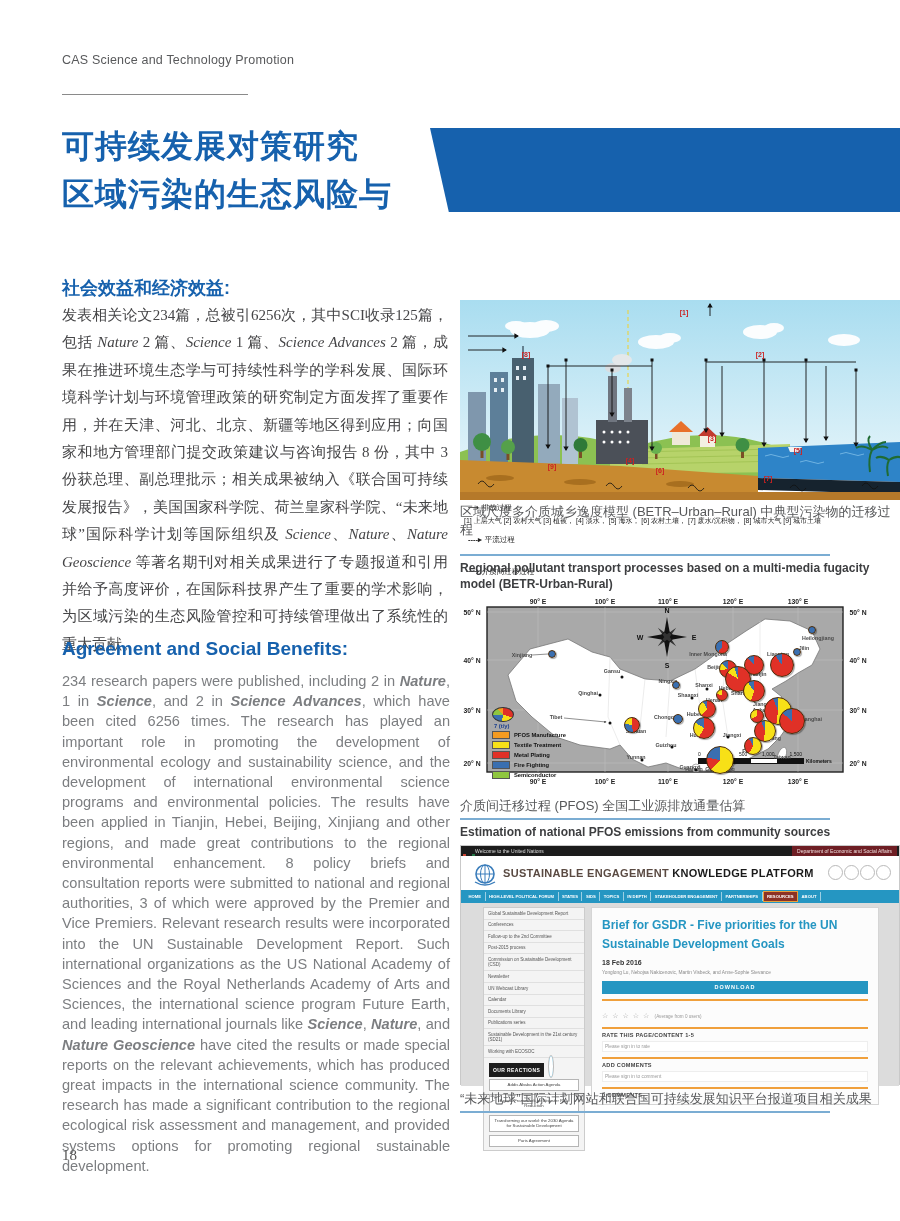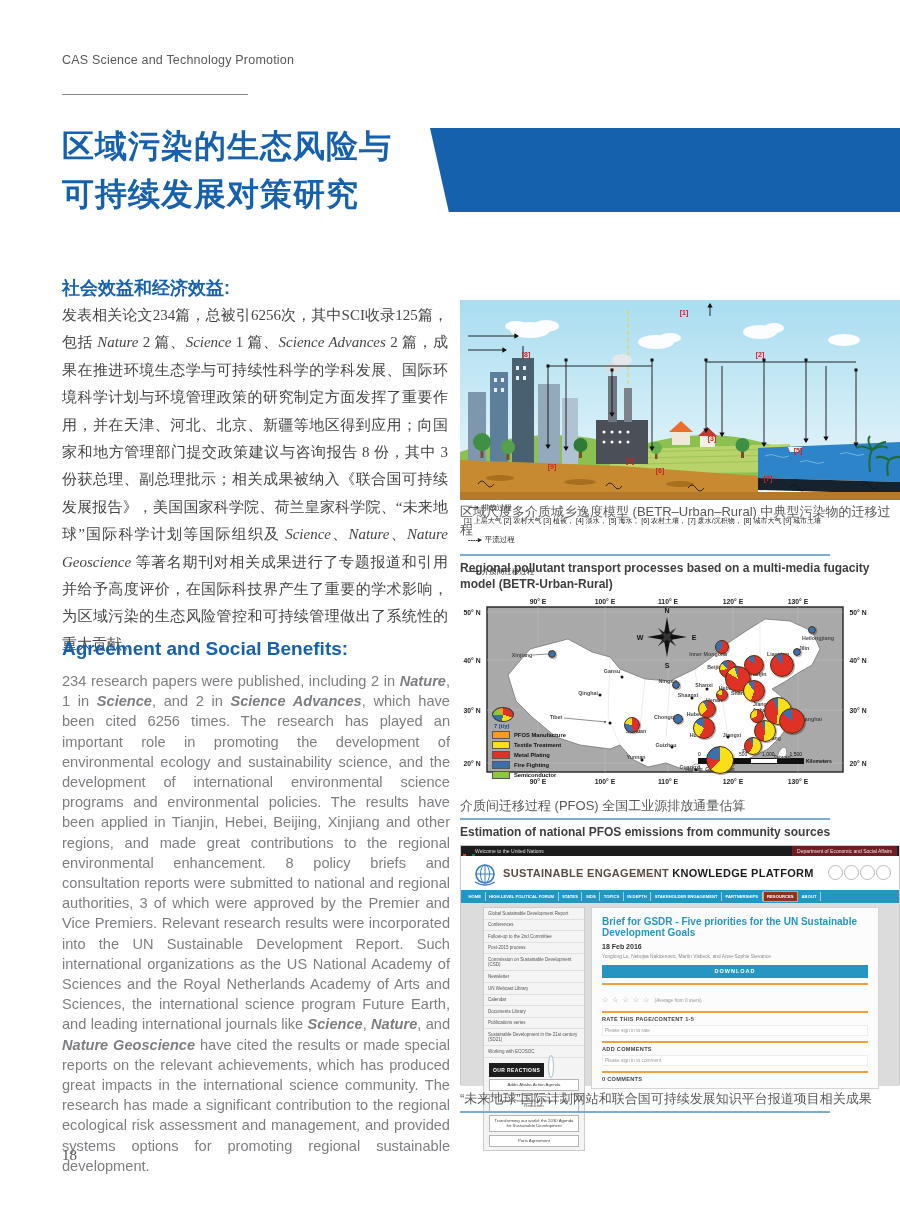--- a/index.html
+++ b/index.html
@@ -86,21 +86,21 @@
   #f3-side{position:absolute;left:22px;top:4px;width:100px;background:#f4f4f4;border:1px solid #ccc;}
   .sb-item{font-size:4.5px;color:#555;padding:2.6px 4px;border-bottom:1px solid #e0e0e0;line-height:5.4px;}
   .sb-black{background:#1d1d1d;color:#fff;font-size:5px;font-weight:bold;letter-spacing:.4px;
             padding:4px;margin:5px 5px 3px 5px;text-align:center;}
   .sb-circ{width:20px;height:20px;border-radius:50%;background:#2596c2;margin:5px auto;
            border:2px solid #fff;box-shadow:0 0 0 1px #bbb;}
   .wg{border:1px solid #b5b5b5;background:#fff;margin:3px 5px;padding:2.5px 2px;
       font-size:4.3px;line-height:5.2px;text-align:center;color:#444;}
   #f3-main{position:absolute;left:130px;top:4px;width:288px;background:#fcfcfc;border:1px solid #d5d5d5;
            padding:8px 10px 6px 10px;box-sizing:border-box;}
-  #f3-title{font-size:10px;line-height:11px;font-weight:bold;color:#2596c2;}
+  #f3-title{font-size:12px;line-height:19px;font-weight:bold;color:#2596c2;}
   #f3-date{font-size:7px;font-weight:bold;color:#333;margin-top:5px;}
   #f3-auth{font-size:4.8px;color:#8a8a8a;margin-top:4px;}
   #f3-dl{margin-top:6px;height:13px;background:#2596c2;color:#fff;font-size:5.5px;font-weight:bold;
          text-align:center;line-height:13px;letter-spacing:1px;}
   .f3-sec{border-top:2px solid #f0a03c;margin-top:5px;padding-top:3px;}
   .f3-stars{font-size:7px;color:#9a9a9a;letter-spacing:1px;}
   .f3-note{font-size:4.6px;color:#999;}
   .f3-h{font-size:5.6px;font-weight:bold;color:#444;letter-spacing:.3px;}
   .f3-hint{font-size:4.8px;color:#999;margin-top:3px;border:1px solid #eee;background:#fff;padding:2px;}
 </style>
@@ -108,22 +108,22 @@
 <body>
 
 <div id="page">
 
   <div class="abs" id="hdr">
     <div>CAS Science and Technology Promotion</div>
   </div>
   <div class="abs" id="hdr-rule"></div>
 
   <div class="abs" id="cn-title">
+    <div>可持续发展对策研究</div>
     <div>区域污染的生态风险与</div>
-    <div>可持续发展对策研究</div>
   </div>
   <div class="abs" id="banner"></div>
 
   <div class="abs" id="cn-head">社会效益和经济效益:</div>
   <div class="abs" id="cn-para"><span>发表相关论文234篇，总被引6256次，其中SCI收录125篇，包括 </span><span style="font-style: italic;">Nature</span><span> 2 篇、</span><span style="font-style: italic;">Science</span><span> 1 篇、</span><span style="font-style: italic;">Science Advances</span><span> 2 篇，成果在推进环境生态学与可持续性科学的学科发展、国际环境科学计划与环境管理政策的研究制定方面发挥了重要作用，并在天津、河北、北京、新疆等地区得到应用；向国家和地方管理部门提交政策建议与咨询报告 8 份，其中 3 份获总理、副总理批示；相关成果被纳入《联合国可持续发展报告》，美国国家科学院、荷兰皇家科学院、“未来地球”国际科学计划等国际组织及 </span><span style="font-style: italic;">Science</span><span>、</span><span style="font-style: italic;">Nature</span><span>、</span><span style="font-style: italic;">Nature Geoscience</span><span> 等著名期刊对相关成果进行了专题报道和引用并给予高度评价，在国际科技界产生了重要的学术影响，为区域污染的生态风险管控和可持续管理做出了系统性的重大贡献。</span></div>
   <div class="abs" id="en-head">Agreement and Social Benefits:</div>
   <div class="abs" id="en-para"><span>234 research papers were published, including 2 in </span><span style="font-style: italic; font-weight: bold;">Nature</span><span>, 1 in </span><span style="font-style: italic; font-weight: bold;">Science</span><span>, and 2 in </span><span style="font-style: italic; font-weight: bold;">Science Advances</span><span>, which have been cited 6256 times. The research has played an important role in promoting the development of environmental ecology and sustainability science, and the development of international environmental science programs and environmental policies. The results have been applied in Tianjin, Hebei, Beijing, Xinjiang and other regions, and made great contributions to the regional environmental enhancement. 8 policy briefs and consultation reports were submitted to national and regional authorities, 3 of which were approved by the Premier and Vice Premiers. Relevant research results were incorporated into the UN Sustainable Development Report. Such international organizations as the US National Academy of Sciences and the Royal Netherlands Academy of Arts and Sciences, the international science program Future Earth, and leading international journals like </span><span style="font-style: italic; font-weight: bold;">Science</span><span>, </span><span style="font-style: italic; font-weight: bold;">Nature</span><span>, and </span><span style="font-style: italic; font-weight: bold;">Nature Geoscience</span><span> have cited the results or made special reports on the relevant achievements, which has produced great impacts in the international science community. The research has made a significant contribution to the regional ecological risk assessment and management, and provided systems options for promoting regional sustainable development.</span></div>
   <div class="abs" id="pageno">18</div>
 
   <div class="abs" id="fig1">

